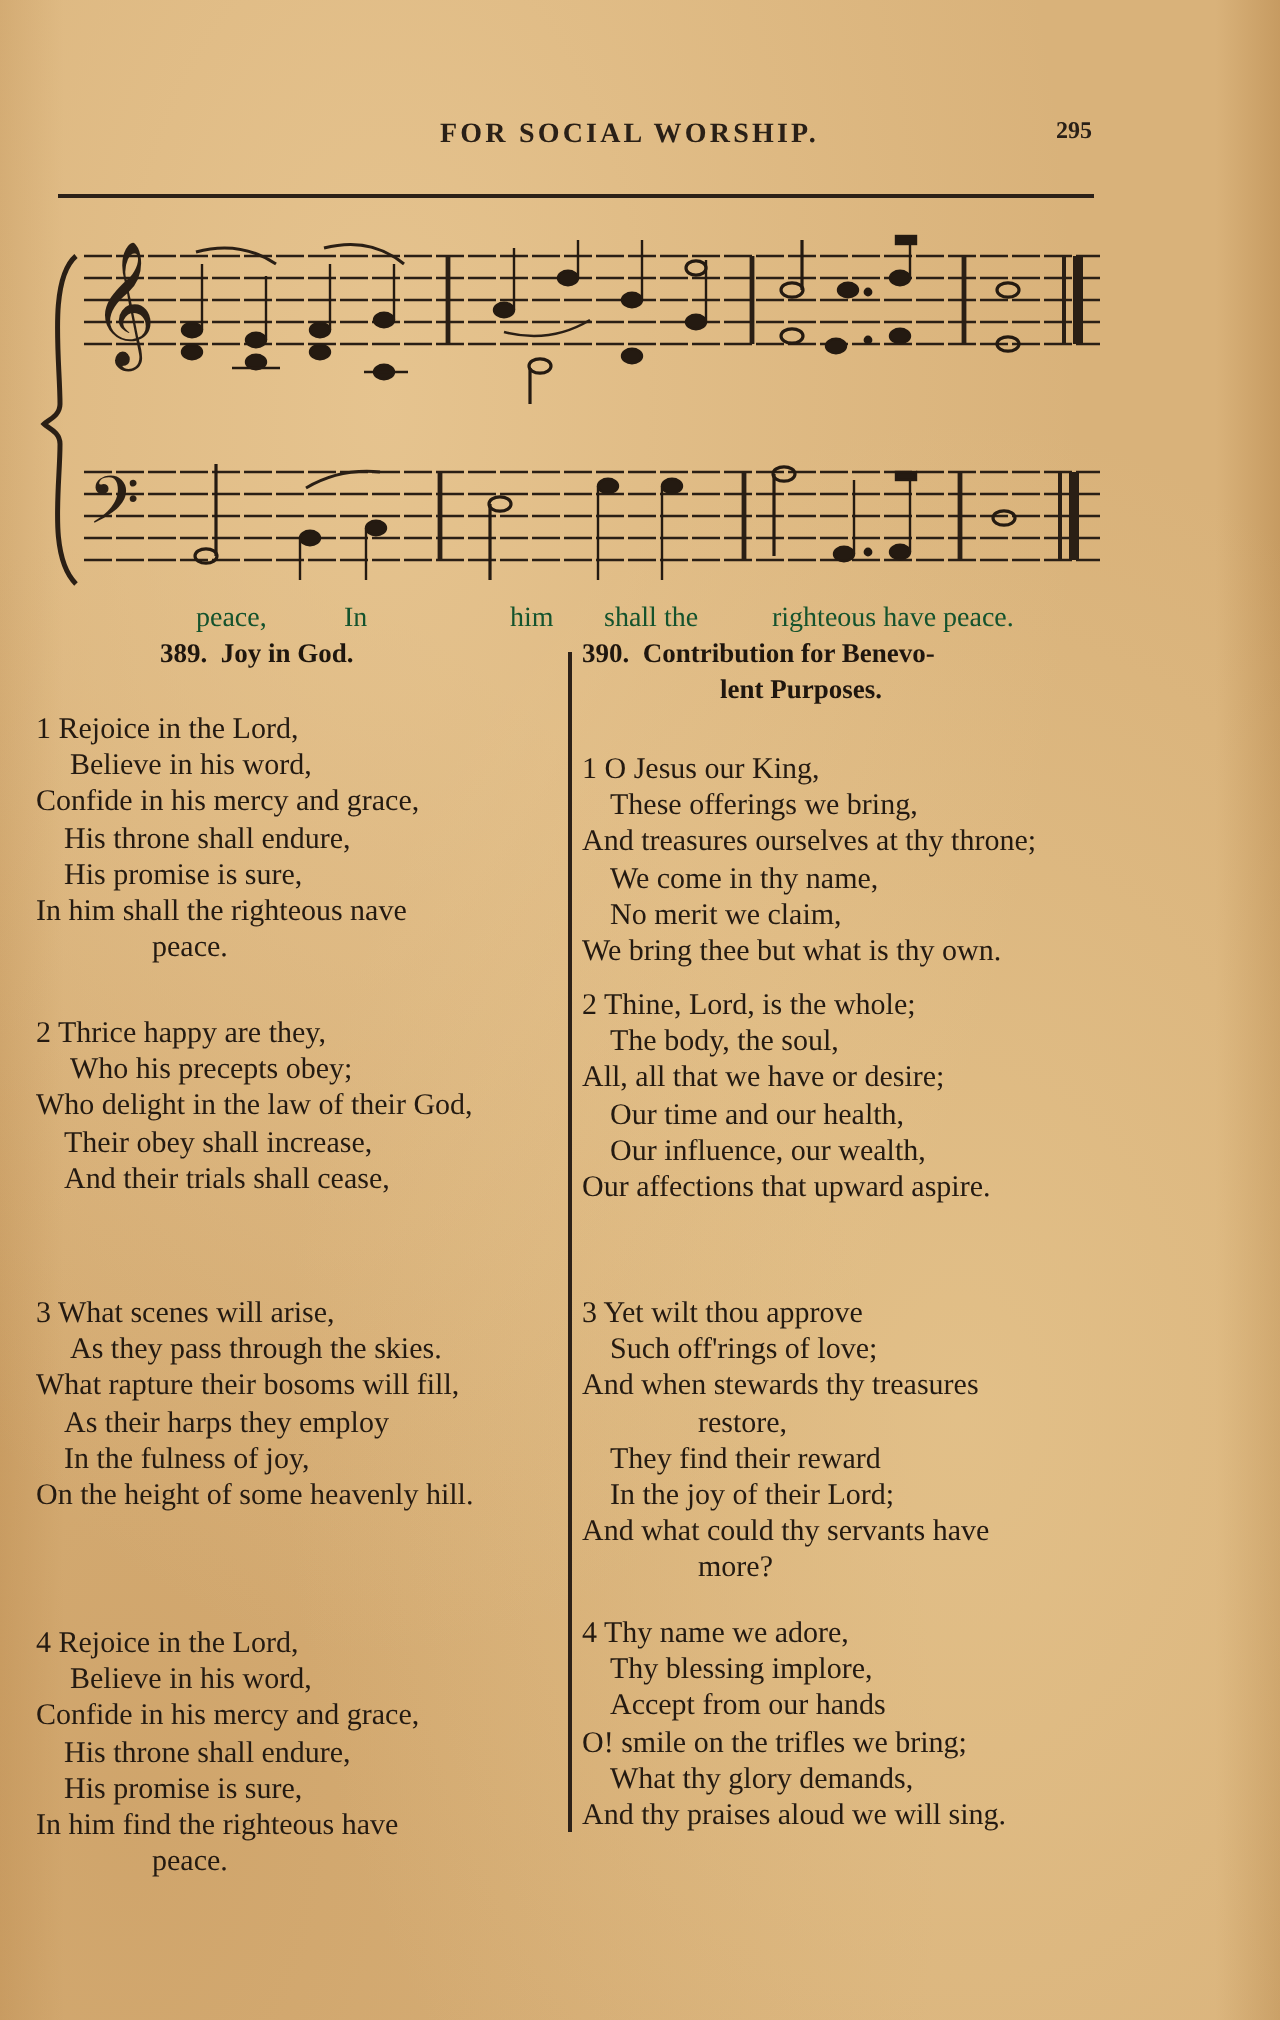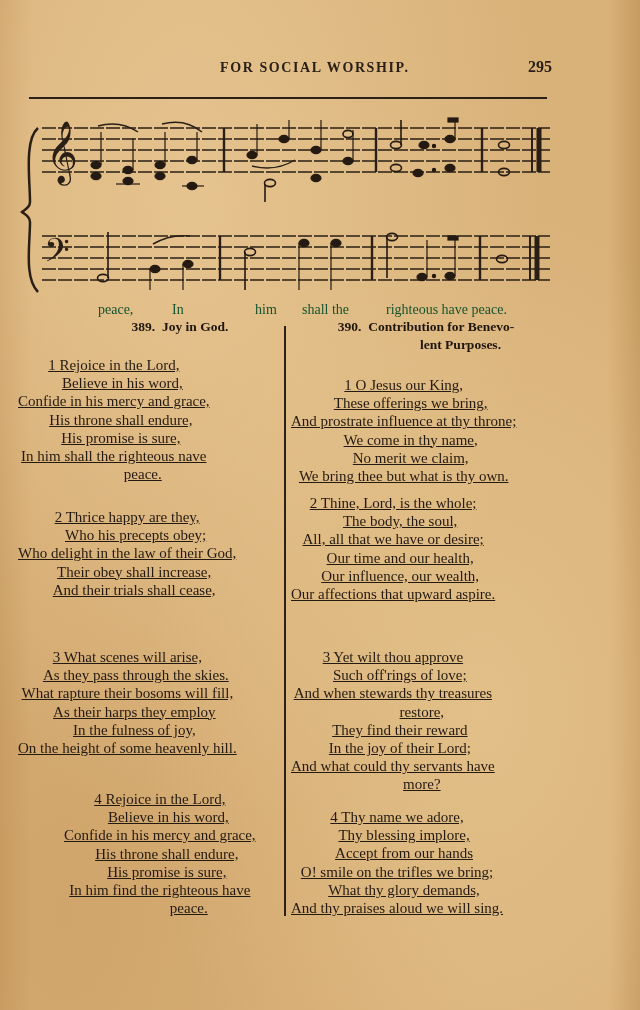--- a/index.html
+++ b/index.html
@@ -20,46 +20,46 @@
     .running-head {
       position: absolute; top: 58px; left: 0; width: 640px; height: 24px;
     }
     .running-title {
       position: absolute; left: 192px; top: 2px;
       font-family: "Liberation Serif", serif; font-size: 14px; letter-spacing: 1.6px;
       font-weight: bold; color: #2a2017; margin-left: 28px;
     }
     .page-number {
       position: absolute; left: 528px; top: 0px;
-      font-family: "Liberation Serif", serif; font-size: 16px; font-weight: bold; color: #2a2017; text-align: center;
+      font-family: "Liberation Serif", serif; font-size: 12px; font-weight: bold; color: #2a2017; text-align: center;
     }
     .head-rule {
       position: absolute; left: 29px; top: 97px; width: 518px; height: 2px;
       background: #2c2118;
     }
 
     
     .music { position: absolute; left: 20px; top: 110px; width: 540px; height: 190px; }
     .music svg { position: absolute; left: 0; top: 0; }
     .lyric-line {
       position: absolute; top: 192px; height: 20px;
       font-family: "Liberation Serif", serif; font-weight: normal; font-size: 14px; color: #14532d;
       white-space: nowrap;
     }
 
     
     .col-rule {
       position: absolute; left: 284px; top: 326px; width: 2px; height: 590px; background: #2c2118;
     }
-    .hymn { position: absolute; text-align: center; }
+    .hymn { position: absolute; }
     .hymn-title {
       font-family: "Liberation Serif", serif; font-weight: bold; font-size: 13.5px;
       color: #1f160e; white-space: nowrap; line-height: 18px;
     }
-    .stanza { position: absolute; text-decoration: underline; }
+    .stanza { position: absolute; }
     .line {
       font-family: "Liberation Serif", serif; font-size: 15px; line-height: 18.2px;
       white-space: nowrap; color: #241a11; height: 18.2px;
     }
     .ind1 { padding-left: 17px; }
     .ind2 { padding-left: 14px; }
     .ind3 { padding-left: 58px; }
     .ind0 { padding-left: 0; }
   </style>
 </head>
@@ -225,21 +225,21 @@
 
     <div class="stanza" style="top:330px; left:0;">
       <div class="line ind0">3 What scenes will arise,</div>
       <div class="line ind1">As they pass through the skies.</div>
       <div class="line ind0">What rapture their bosoms will fill,</div>
       <div class="line ind2">As their harps they employ</div>
       <div class="line ind2">In the  fulness of joy,</div>
       <div class="line ind0">On the height of some heavenly hill.</div>
     </div>
 
-    <div class="stanza" style="top:472px; left:0;margin-left:46px;">
+    <div class="stanza" style="top:495px; left:0;">
       <div class="line ind0">4 Rejoice in the Lord,</div>
       <div class="line ind1">Believe in his word,</div>
       <div class="line ind0">Confide in his mercy and grace,</div>
       <div class="line ind2">His throne shall endure,</div>
       <div class="line ind2">His promise is sure,</div>
       <div class="line ind0">In  him  find  the  righteous  have</div>
       <div class="line ind3">peace.</div>
     </div>
   </div>
 
@@ -247,21 +247,21 @@
     <div class="hymn-title">
       <span>390.</span>&nbsp;&nbsp;<span>Contribution for Benevo-</span>
     </div>
     <div class="hymn-title" style="padding-left:69px; margin-top:0;">
       <span>lent Purposes.</span>
     </div>
 
     <div class="stanza" style="top:58px; left:0;">
       <div class="line ind0">1 O Jesus our King,</div>
       <div class="line ind2">These offerings we bring,</div>
-      <div class="line ind0">And prostrate influence at thy throne;</div>
+      <div class="line ind0">And treasures ourselves at thy throne;</div>
       <div class="line ind2">We come in thy name,</div>
       <div class="line ind2">No merit we claim,</div>
       <div class="line ind0">We bring thee but what is thy own.</div>
     </div>
 
     <div class="stanza" style="top:176px; left:0;">
       <div class="line ind0">2 Thine, Lord, is the whole;</div>
       <div class="line ind2">The body, the soul,</div>
       <div class="line ind0">All, all that we have or desire;</div>
       <div class="line ind2">Our time and our health,</div>

